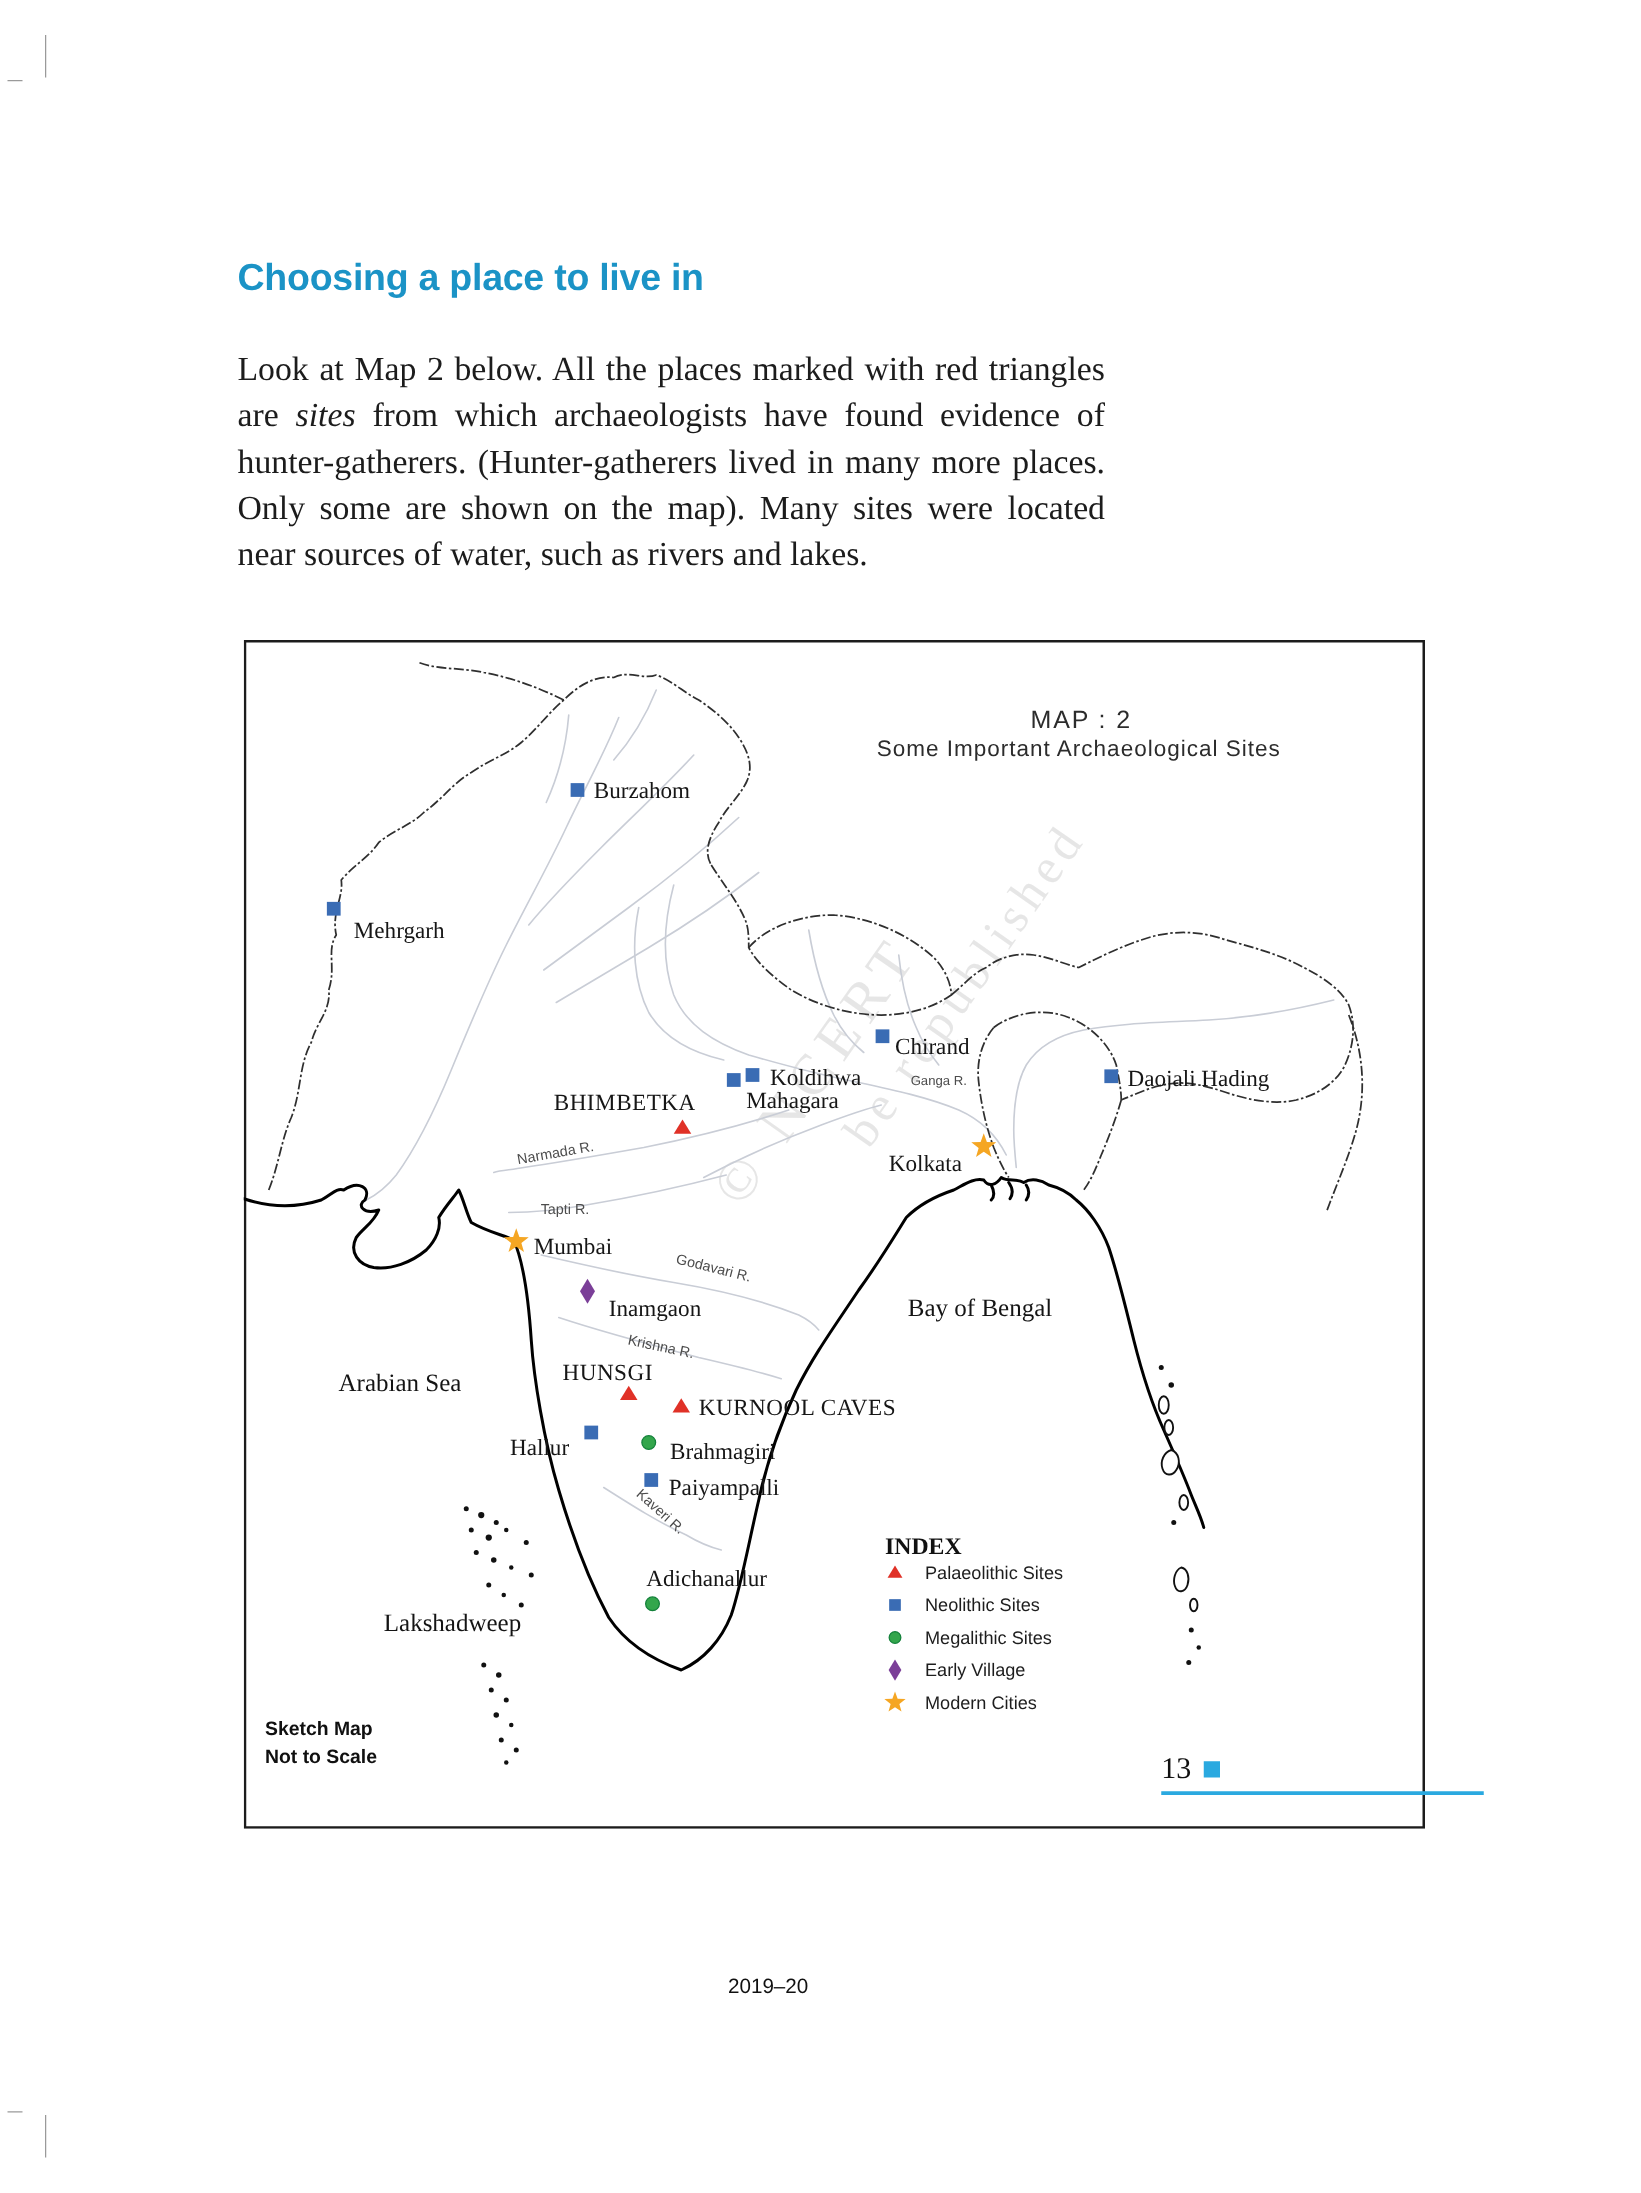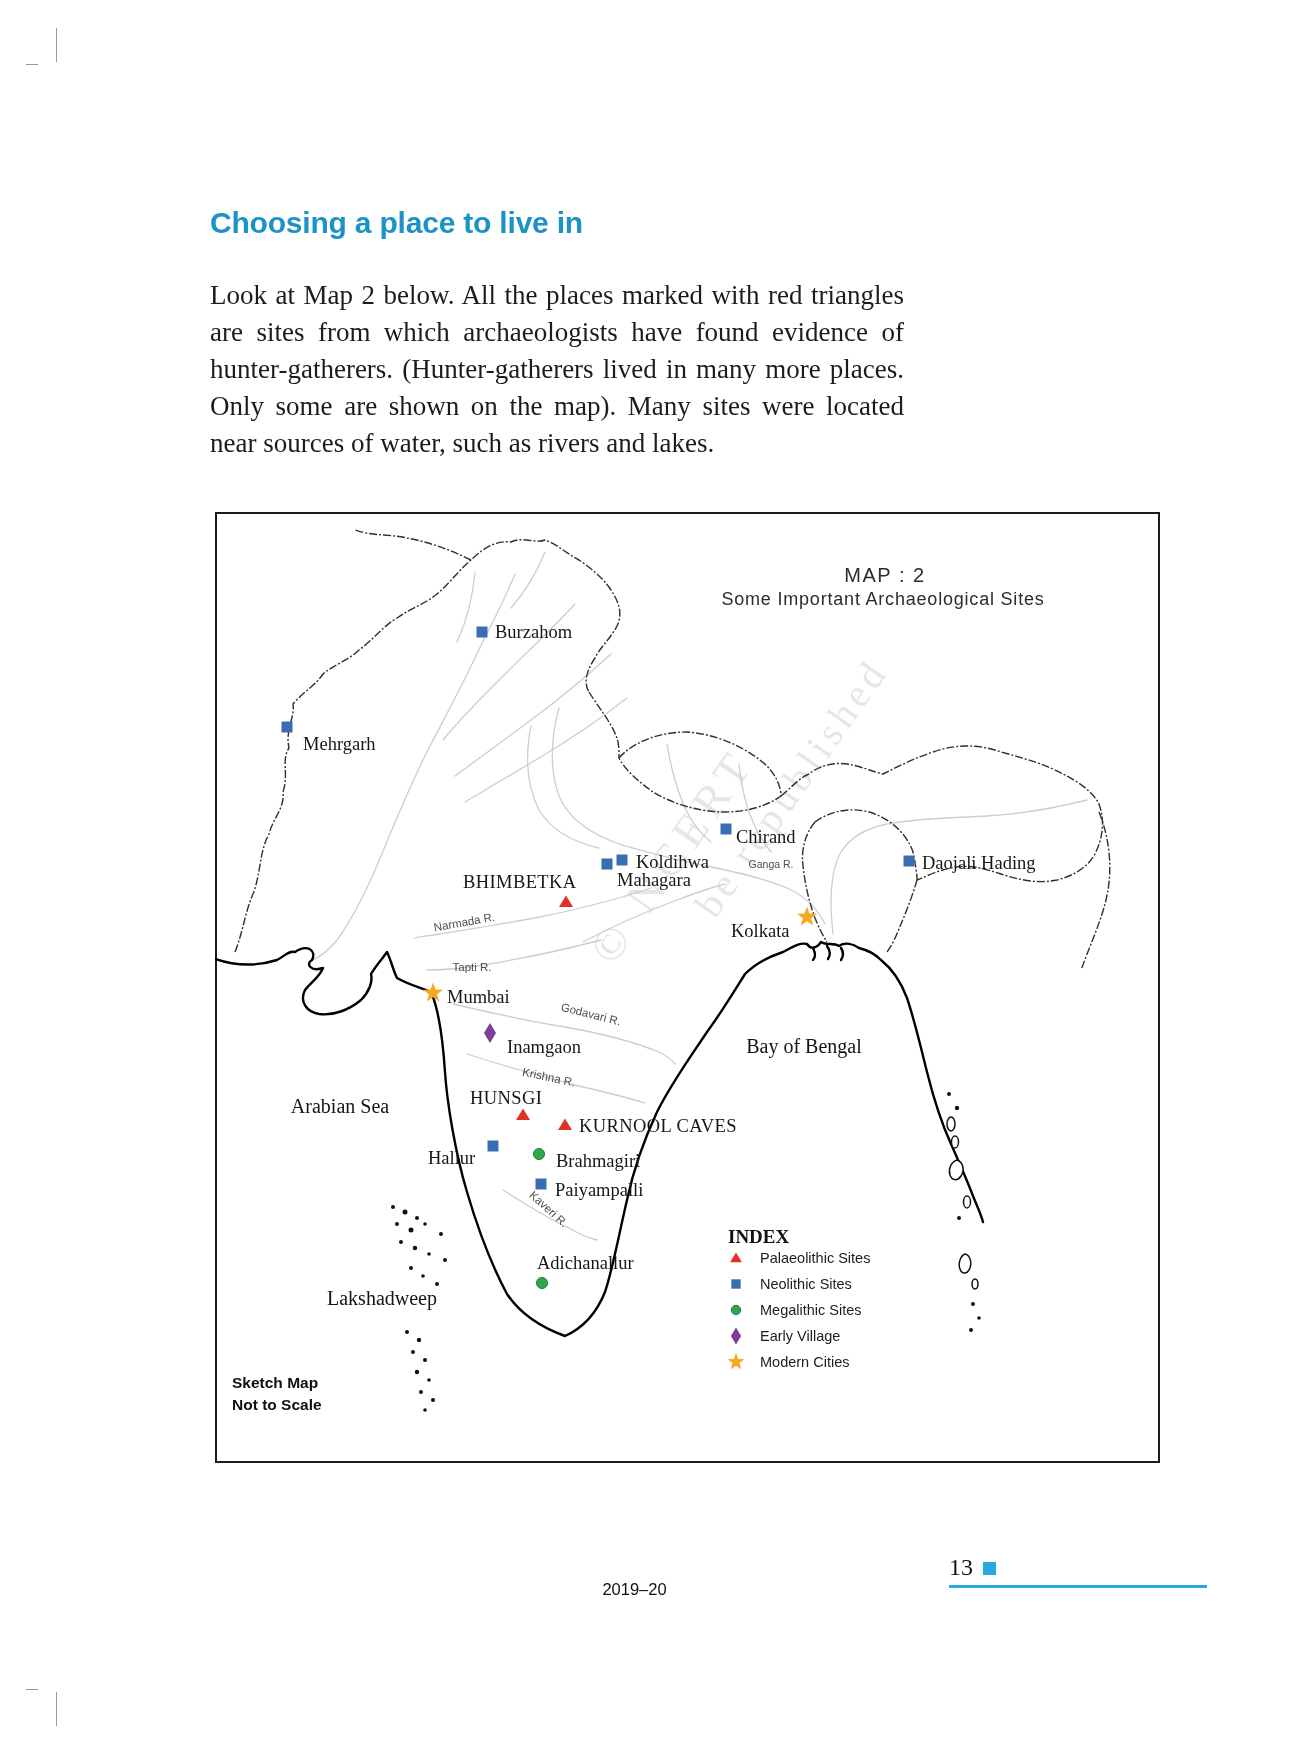--- a/index.html
+++ b/index.html
@@ -1,37 +1,37 @@
 <!DOCTYPE html>
 <html><head>
 <meta charset="utf-8">
 <style>
   html,body{margin:0;padding:0;background:#ffffff;}
   #page{position:relative;width:1229px;height:1754px;background:#fff;overflow:hidden;
-        font-family:"Liberation Serif",serif;color:#151515;margin-left:20px;}
+        font-family:"Liberation Serif",serif;color:#151515;}
   .cropmark{position:absolute;background:#9a9a9a;}
   #section-heading{position:absolute;left:190px;top:206px;width:720px;
       font-family:"Liberation Sans",sans-serif;font-weight:bold;font-size:30px;
       letter-spacing:-0.2px;color:#1b93c6;}
   #intro-paragraph{position:absolute;left:190px;top:250px;width:694px;
       font-size:27px;line-height:37px;text-align:justify;color:#1c1c1c;}
-  #intro-paragraph .it{}
+  #intro-paragraph .it{font-style:italic;}
   #map-figure{position:absolute;left:195px;top:512px;width:945px;height:951px;}
   svg text{user-select:none;}
   .site-label{font-family:"Liberation Serif",serif;font-size:18.5px;fill:#161616;}
   .site-label.caps{letter-spacing:.4px;}
   .region-label{font-family:"Liberation Serif",serif;font-size:20px;fill:#141414;}
   .water-label{font-family:"Liberation Sans",sans-serif;fill:#4c4c4c;}
   .legend-label{font-family:"Liberation Sans",sans-serif;font-size:14.5px;fill:#1d1d1d;}
   .index-title{font-family:"Liberation Serif",serif;font-weight:bold;font-size:19px;fill:#111;}
   .map-title{font-family:"Liberation Sans",sans-serif;font-size:20px;fill:#2c2c2c;letter-spacing:1.5px;}
   .map-subtitle{font-family:"Liberation Sans",sans-serif;font-size:18px;fill:#2c2c2c;letter-spacing:.8px;}
   .map-note{font-family:"Liberation Sans",sans-serif;font-weight:600;font-size:15.5px;fill:#101010;}
   .watermark{font-family:"Liberation Serif",serif;fill:#d7d7d7;opacity:.6;}
-  #footer-block{position:absolute;left:929px;top:1554px;width:262px;}
+  #footer-block{position:absolute;left:929px;top:1402px;width:262px;}
   #page-number-row{font-size:24px;color:#111;line-height:26px;}
   #page-number-marker{display:inline-block;width:13px;height:13px;background:#2aa9e0;margin-left:10px;}
   #footer-rule{width:258px;height:3px;background:#2aa9e0;margin-top:5px;}
   #running-title{margin-top:7px;font-size:20px;line-height:31px;letter-spacing:.2px;color:#101010;}
   #year-label{position:absolute;left:0;top:1580px;width:100%;text-align:center;
       font-family:"Liberation Sans",sans-serif;font-size:16.5px;color:#101010;}
 </style>
 </head>
 <body>
 

